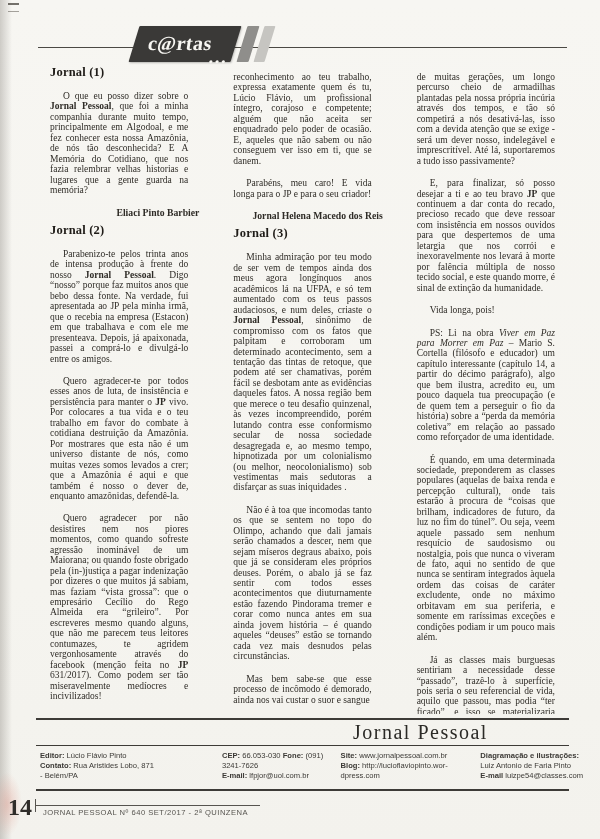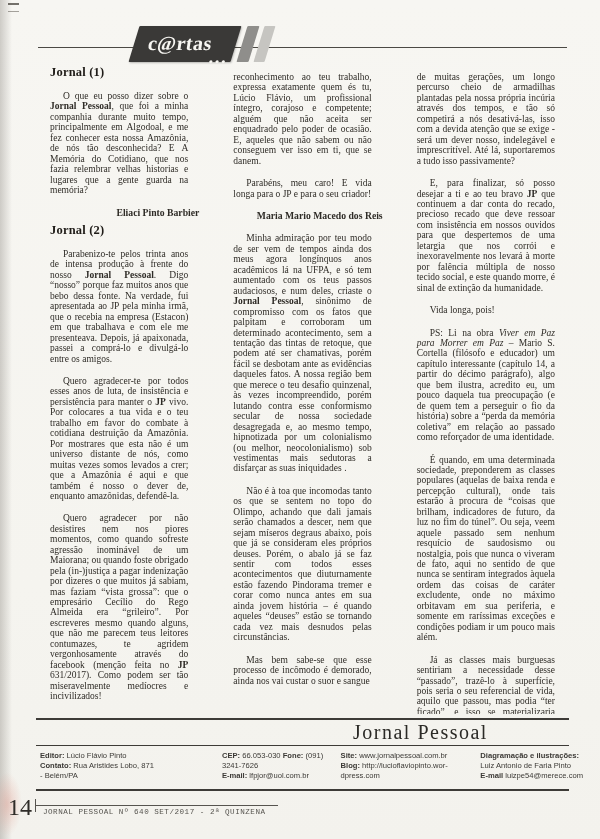--- a/index.html
+++ b/index.html
@@ -83,27 +83,27 @@
   }
   .f-col{padding-right:8px;}
   .f-col:nth-child(1){flex:0 0 33%;}
   .f-col:nth-child(2){flex:0 0 21%;}
   .f-col:nth-child(3){flex:0 0 25%;}
   .f-col:nth-child(4){flex:0 0 21%;}
 
   
   .pagebar{position:absolute;left:8px;top:796px;display:flex;align-items:flex-start;}
   .pagenum{
-    font-family:"Liberation Serif",serif;font-weight:normal;font-size:24px;line-height:22px;
+    font-family:"Liberation Serif",serif;font-weight:bold;font-size:24px;line-height:22px;
     color:#2f2d29;margin-right:3px;
   }
   .issue{
     position:relative;margin-top:9px;border-top:1.4px solid #56544f;
     padding:2px 12px 0 8px;
-    font-family:Liberation Mono, monospace;font-size:7.6px;letter-spacing:.5px;color:#56544f;
+    font-family:Liberation Sans, sans-serif;font-size:7.6px;letter-spacing:.5px;color:#56544f;
     white-space:nowrap;
   }
   .issue::before{
     content:"";position:absolute;left:0;top:-7px;height:13px;border-left:1.4px solid #56544f;
   }
 </style>
 </head>
 <body>
 
 <div class="page">
@@ -129,21 +129,22 @@
         <div class="sig">Eliaci Pinto Barbier</div>
         <h3>Jornal (2)</h3>
         <p><span>Parabenizo-te pelos trinta anos de intensa produção à frente do nosso </span><span class="b">Jornal Pessoal</span><span>. Digo “nosso” porque faz muitos anos que bebo dessa fonte. Na verdade, fui apresentada ao JP pela minha irmã, que o recebia na empresa (Estacon) em que trabalhava e com ele me presenteava. Depois, já apaixonada, passei a comprá-lo e divulgá-lo entre os amigos.</span></p>
         <p><span>Quero agradecer-te por todos esses anos de luta, de insistência e persistência para manter o </span><span class="b">JP</span><span> vivo. Por colocares a tua vida e o teu trabalho em favor do combate à cotidiana destruição da Amazônia. Por mostrares que esta não é um universo distante de nós, como muitas vezes somos levados a crer; que a Amazônia é aqui e que também é nosso o dever de, enquanto amazônidas, defendê-la.</span></p>
         <p><span>Quero agradecer por não desistires nem nos piores momentos, como quando sofreste agressão inominável de um Maiorana; ou quando foste obrigado pela (in-)justiça a pagar indenização por dizeres o que muitos já sabiam, mas faziam “vista grossa”: que o empresário Cecílio do Rego Almeida era “grileiro”. Por escreveres mesmo quando alguns, que não me parecem teus leitores contumazes, te agridem vergonhosamente através do facebook (menção feita no </span><span class="b">JP</span><span> 631/2017). Como podem ser tão miseravelmente medíocres e incivilizados!</span></p>
         <p><span>Contudo, para cada agressão sofrida, apresente-se o texto da Profª Célia Regina Trindade: “JP: 30 anos de luta pela causa pública” (JP639/2017), que, além de ser um</span></p>
       </div>
     <div class="col">
         <p class="noind"><span>reconhecimento ao teu trabalho, expressa exatamente quem és tu, Lúcio Flávio, um profissional íntegro, corajoso e competente; alguém que não aceita ser enquadrado pelo poder de ocasião. E, aqueles que não sabem ou não conseguem ver isso em ti, que se danem.</span></p>
         <p><span>Parabéns, meu caro! E vida longa para o JP e para o seu criador!</span></p>
-        <div class="sig">Maria Mario Macedo dos Reis</div>
+        <div class="sig">Jornal Helena Macedo dos Reis</div>
+        <h3>Jornal (3)</h3>
         <p><span>Minha admiração por teu modo de ser vem de tempos ainda dos meus agora longínquos anos acadêmicos lá na UFPA, e só tem aumentado com os teus passos audaciosos, e num deles, criaste o </span><span class="b">Jornal Pessoal</span><span>, sinônimo de compromisso com os fatos que palpitam e corroboram um determinado acontecimento, sem a tentação das tintas de retoque, que podem até ser chamativas, porém fácil se desbotam ante as evidências daqueles fatos. A nossa região bem que merece o teu desafio quinzenal, às vezes incompreendido, porém lutando contra esse conformismo secular de nossa sociedade desagregada e, ao mesmo tempo, hipnotizada por um colonialismo (ou melhor, neocolonialismo) sob vestimentas mais sedutoras a disfarçar as suas iniquidades .</span></p>
         <p><span>Não é à toa que incomodas tanto os que se sentem no topo do Olimpo, achando que dali jamais serão chamados a descer, nem que sejam míseros degraus abaixo, pois que já se consideram eles próprios deuses. Porém, o abalo já se faz sentir com todos esses acontecimentos que diuturnamente estão fazendo Pindorama tremer e corar como nunca antes em sua ainda jovem história – é quando aqueles “deuses” estão se tornando cada vez mais desnudos pelas circunstâncias.</span></p>
         <p><span>Mas bem sabe-se que esse processo de incômodo é demorado, ainda nos vai custar o suor e sangue</span></p>
       </div>
     <div class="col">
         <p class="noind"><span>de muitas gerações, um longo percurso cheio de armadilhas plantadas pela nossa própria incúria através dos tempos, e tão só competirá a nós desativá-las, isso com a devida atenção que se exige - será um dever nosso, indelegável e imprescritível. Até lá, suportaremos a tudo isso passivamente?</span></p>
         <p><span>E, para finalizar, só posso desejar a ti e ao teu bravo </span><span class="b">JP</span><span> que continuem a dar conta do recado, precioso recado que deve ressoar com insistência em nossos ouvidos para que despertemos de uma letargia que nos corrói e inexoravelmente nos levará à morte por falência múltipla de nosso tecido social, e este quando morre, é sinal de extinção da humanidade.</span></p>
         <p><span>Vida longa, pois!</span></p>
         <p><span>PS: Li na obra </span><span class="i">Viver em Paz para Morrer em Paz</span><span> – Mario S. Cortella (filósofo e educador) um capítulo interessante (capítulo 14, a partir do décimo parágrafo), algo que bem ilustra, acredito eu, um pouco daquela tua preocupação (e de quem tem a perseguir o fio da história) sobre a “perda da memória coletiva” em relação ao passado como reforçador de uma identidade.</span></p>
         <p><span>É quando, em uma determinada sociedade, preponderem as classes populares (aquelas de baixa renda e percepção cultural), onde tais estarão à procura de “coisas que brilham, indicadores de futuro, da luz no fim do túnel”. Ou seja, veem aquele passado sem nenhum resquício de saudosismo ou nostalgia, pois que nunca o viveram de fato, aqui no sentido de que nunca se sentiram integrados àquela ordem das coisas de caráter excludente, onde no máximo orbitavam em sua periferia, e somente em raríssimas exceções e condições podiam ir um pouco mais além.</span></p>
@@ -168,21 +169,21 @@
           <div><span class="b">E-mail: </span><span>lfpjor@uol.com.br</span></div>
         </div>
         <div class="f-col">
           <div><span class="b">Site: </span><span>www.jornalpessoal.com.br</span></div>
           <div><span class="b">Blog: </span><span>http://lucioflaviopinto.wor-</span></div>
           <div><span>dpress.com</span></div>
         </div>
         <div class="f-col">
           <div><span class="b">Diagramação e ilustrações:</span></div>
           <div><span>Luiz Antonio de Faria Pinto</span></div>
-          <div><span class="b">E-mail </span><span>luizpe54@merece.com</span></div>
+          <div><span class="b">E-mail </span><span>luizpe54@classes.com</span></div>
         </div>
       </div>
     <div class="f-rule"></div>
   </div>
 
   <div class="pagebar">
     <span class="pagenum">14</span>
     <span class="issue">JORNAL PESSOAL Nº 640 SET/2017 - 2ª QUINZENA</span>
   </div>
 </div>

